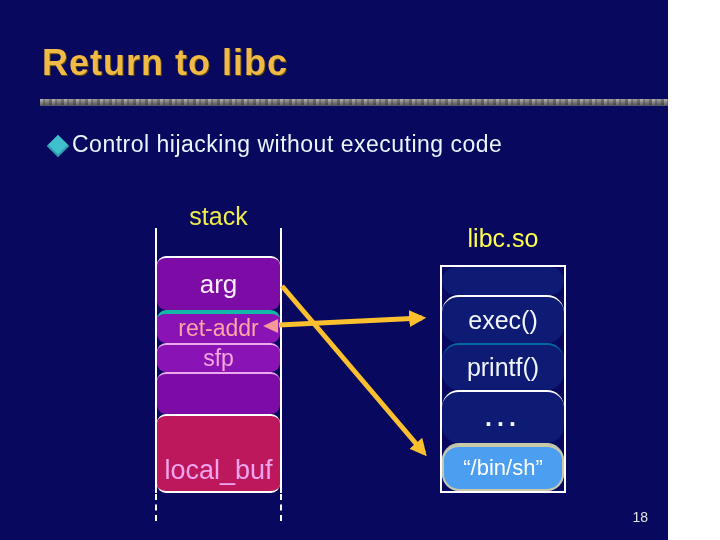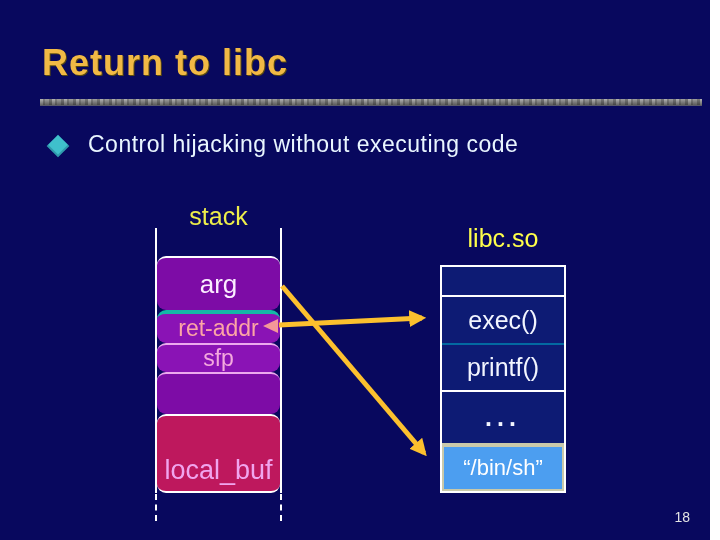--- a/index.html
+++ b/index.html
@@ -1,20 +1,19 @@
 <!DOCTYPE html>
 <html><head>
 <meta charset="utf-8">
 <style>
   html,body{margin:0;padding:0;}
   body{font-family:"Liberation Sans",sans-serif;}
   .slide{
     position:relative;width:668px;height:540px;overflow:hidden;
     background:#08085E;
-    padding-left:42px;
   }
   
   .title{
     position:absolute;left:42px;top:42px;
     font-size:36px;font-weight:bold;letter-spacing:1px;
     color:#F1B945;
     text-shadow:1px 1px 0 #5a4a10;
     white-space:nowrap;
   }
   .separator{
@@ -27,21 +26,21 @@
   }
   
   .bullet-row{position:absolute;left:46px;top:131px;display:flex;align-items:center;}
   .diamond{
     width:16px;height:16px;background:#3FC0CC;
     transform:rotate(45deg);margin:3px 6px 0 4px;
     box-shadow:inset -2px -2px 0 rgba(0,40,80,.25);
     flex:0 0 auto;
   }
   .bullet-text{
-    font-size:23px;color:#E9F6FF;letter-spacing:.5px;margin-left:16px;white-space:nowrap;
+    font-size:23px;color:#E9F6FF;letter-spacing:.5px;margin-left:0;white-space:nowrap;
   }
   
   .col-label{position:absolute;text-align:center;white-space:nowrap;}
   .stack-label{left:155px;width:127px;top:202px;font-size:25px;color:#EDED4A;}
   .libc-label{left:440px;width:126px;top:224px;font-size:25px;color:#FFFF4A;}
   
   .stack-topline{position:absolute;top:228px;width:2px;height:28px;background:#FFFFFF;}
   .stack-box{
     position:absolute;left:155px;top:256px;width:127px;box-sizing:border-box;
     border-left:2px solid #FFFFFF;border-right:2px solid #FFFFFF;
@@ -63,21 +62,21 @@
   }
   .stack-dash{position:absolute;top:494px;height:27px;width:0;border-left:2px dashed #FFFFFF;}
   
   .libc-box{
     position:absolute;left:440px;top:265px;width:126px;box-sizing:border-box;
     border:2px solid #FFFFFF;
   }
   .lcell{
     box-sizing:border-box;width:100%;
     display:flex;align-items:center;justify-content:center;
-    background:#0D1B74;color:#F2F5FF;font-size:25px;
+    background:#0D1B74;color:#F2F5FF;font-size:25px;border-radius:17px;
   }
   .lcell-empty{height:28px;}
   .lcell-exec{height:48px;border-top:2px solid #FFFFFF;}
   .lcell-printf{height:47px;border-top:2px solid #0369a1;}
   .lcell-dots{height:53px;border-top:2px solid #FFFFFF;letter-spacing:5px;font-weight:bold;}
   .lcell-binsh{
     height:48px;border-top:2px solid #C9C9AA;
     background:#4C9EF0;color:#FFFFFF;font-size:22px;
     box-shadow:inset 0 0 0 2px #C9C9AA;
   }

